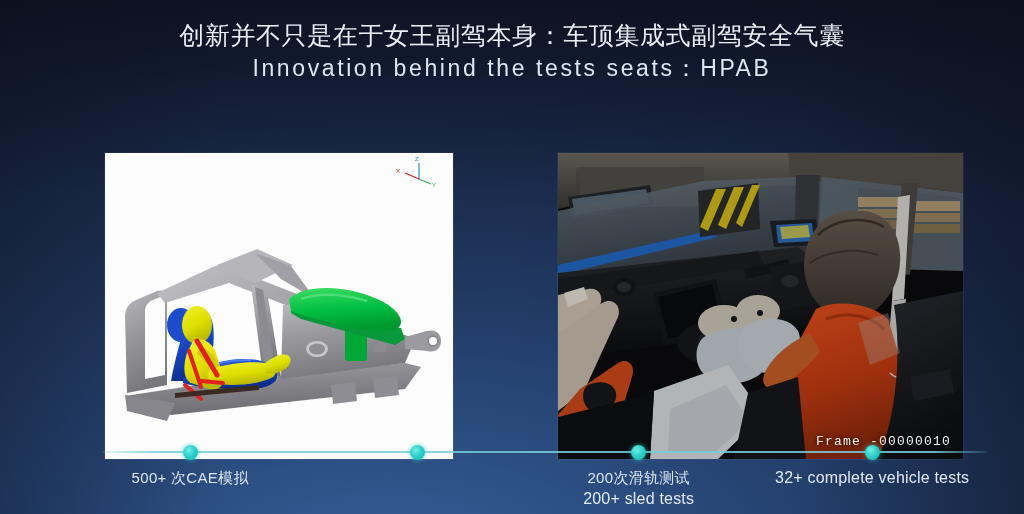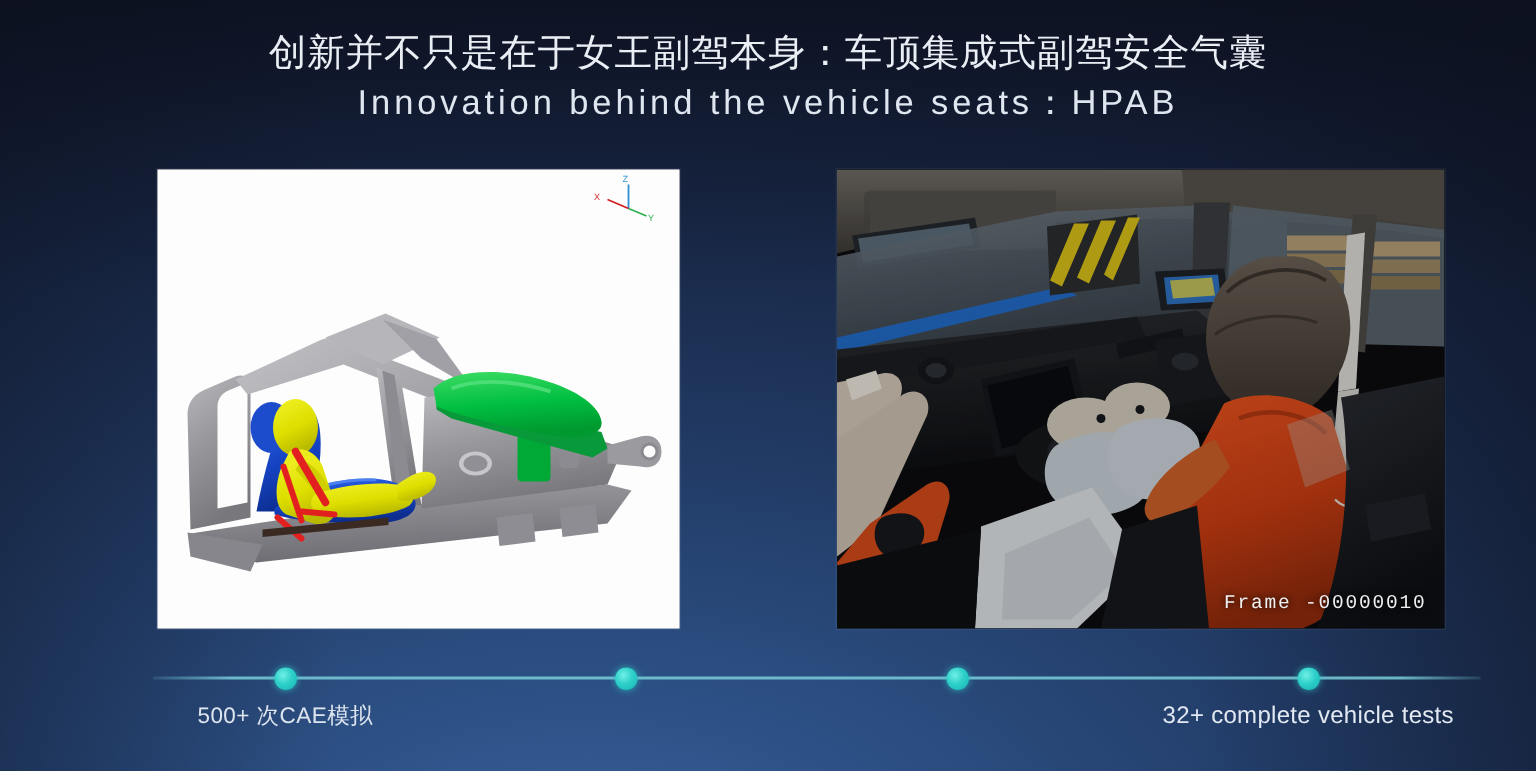--- a/index.html
+++ b/index.html
@@ -58,21 +58,21 @@
     line-height: 33px;
     color: #dfe6f0;
     letter-spacing: 2.6px;
     font-weight: 300;
     white-space: nowrap;
   }
 
   
   .media-row { position: absolute; top: 113px; left: 0; width: 1024px; height: 306px; z-index: 3; }
 
-  .media-frame { position: absolute; overflow: hidden; }
+  .media-frame { position: absolute; overflow: hidden; margin-top: 40px; }
 
   #cae-figure {
     left: 105px; top: 0;
     width: 348px; height: 306px;
     background: #fdfdfd;
     box-shadow: 0 0 0 1px rgba(255,255,255,0.06);
   }
   #crash-photo {
     left: 558px; top: 0;
     width: 405px; height: 306px;
@@ -143,21 +143,21 @@
     letter-spacing: 0.2px;
   }
 </style>
 </head>
 <body>
 
 <div id="slide">
 
   <div class="title-block">
     <div class="title-cn">创新并不只是在于女王副驾本身：车顶集成式副驾安全气囊</div>
-    <div class="title-en">Innovation behind the vehicle seats：HPAB</div>
+    <div class="title-en">Innovation behind the tests seats：HPAB</div>
   </div>
 
   <div class="media-row">
 
     <div class="media-frame" id="cae-figure">
       <svg class="cae-svg" viewBox="0 0 348 306" preserveAspectRatio="xMidYMid meet">
         <defs>
           <linearGradient id="steelG" x1="0" y1="0" x2="0.3" y2="1">
             <stop offset="0%" stop-color="#b9b9bd"></stop>
             <stop offset="45%" stop-color="#98989d"></stop>
@@ -410,19 +410,23 @@
     <div class="tl-dot" style="left:17.4%"></div>
     <div class="tl-dot" style="left:39.6%"></div>
     <div class="tl-dot" style="left:61.2%"></div>
     <div class="tl-dot" style="left:84.0%"></div>
 
     <div class="tl-label" style="left:17.4%">
       <div class="tl-cn">500+ 次CAE模拟</div>
     </div>
 
 
+    <div class="tl-label" style="left:61.2%">
+      <div class="tl-cn">200次滑轨测试</div>
+      <div class="tl-en">200+ sled tests</div>
+    </div>
 
     <div class="tl-label" style="left:84.0%">
       <div class="tl-en">32+ complete vehicle tests</div>
     </div>
   </div>
 
 </div>
 
 </body></html>

